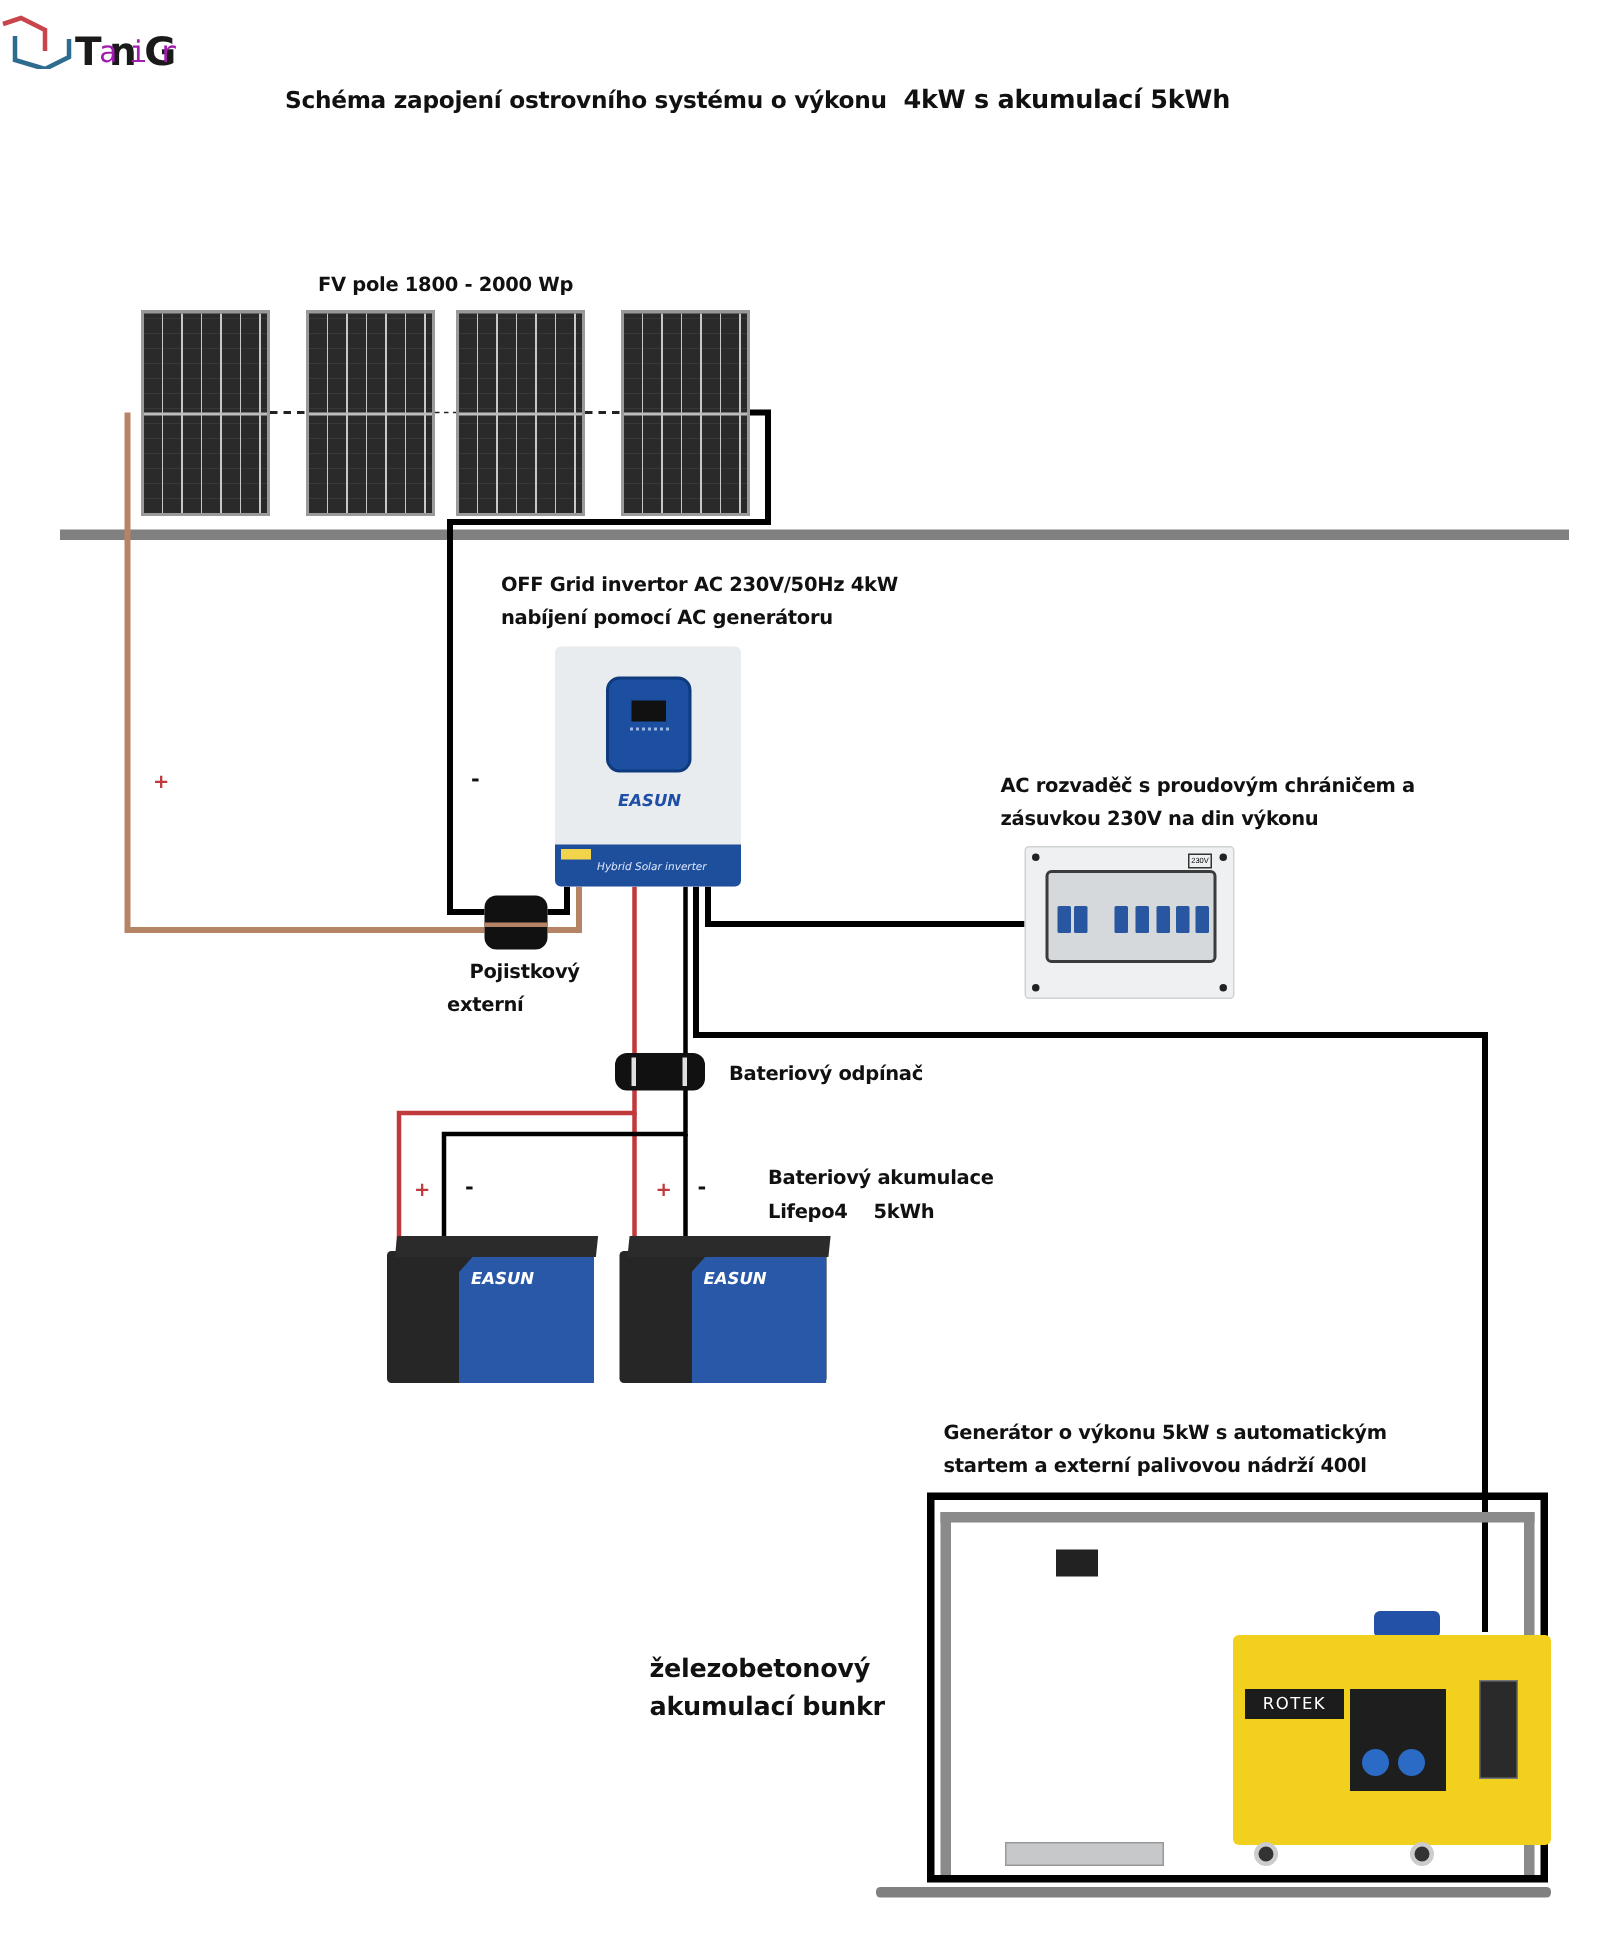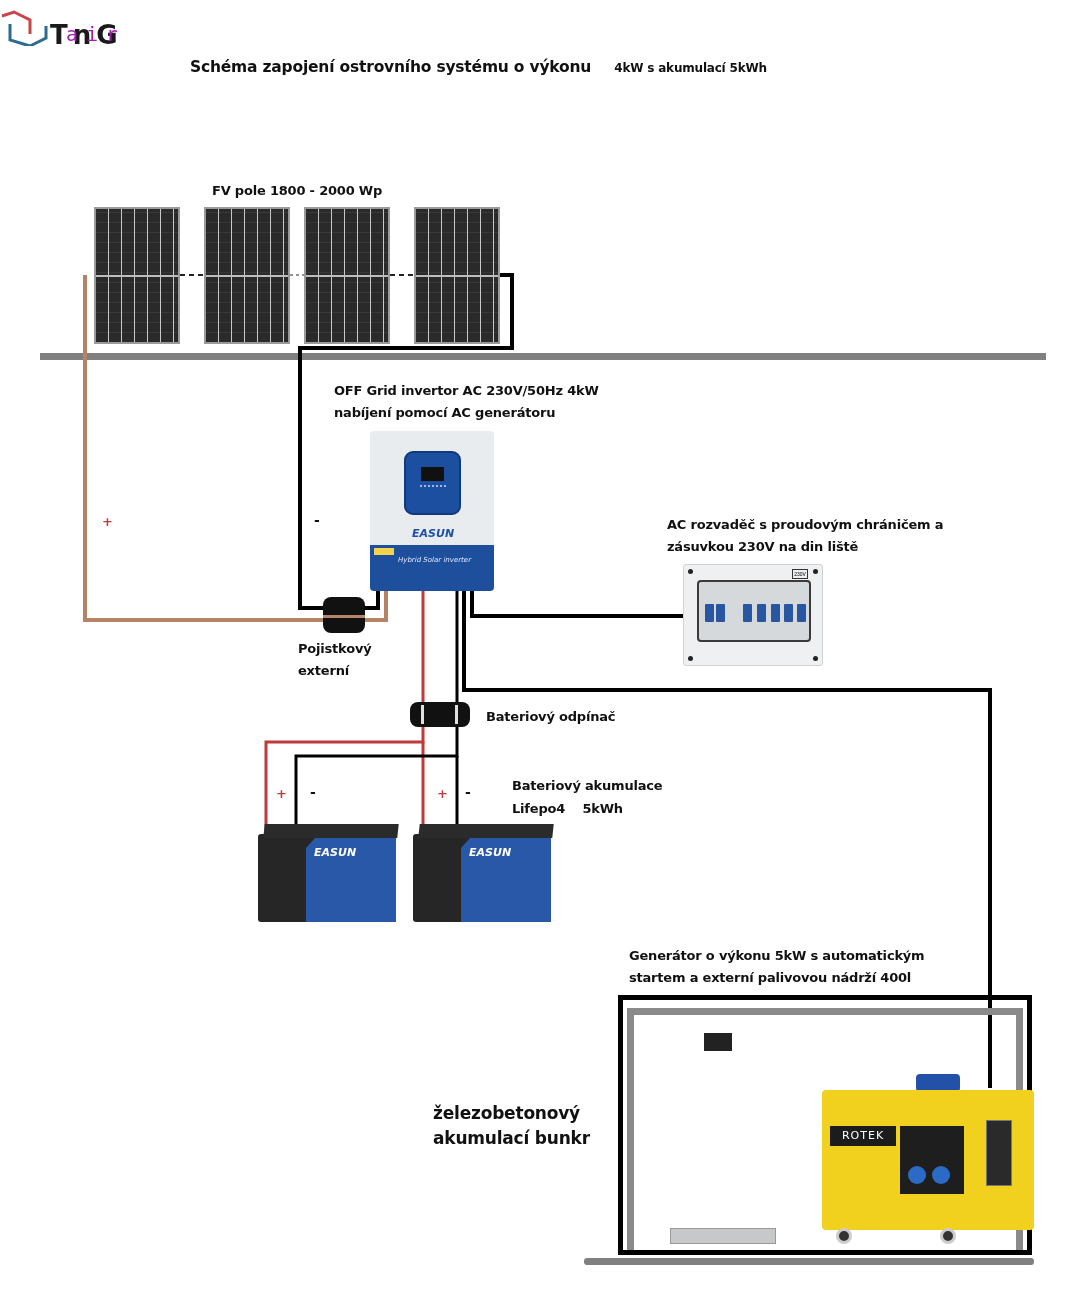--- a/index.html
+++ b/index.html
@@ -22,21 +22,21 @@
     background-size: 100% 2px, 100% 100%, 100% 100%;
     background-position: 0 66px, 0 0, 0 0;
     background-repeat:no-repeat, repeat, repeat;
   }
   
   .inverter { left:370px; top:431px; width:124px; height:160px; background:#e9ecef; border-radius:4px; }
   .inv-screen { position:absolute; left:34px; top:20px; width:57px; height:64px; background:#1c4fa0; border:2px solid #0f3a7d; border-radius:9px; box-sizing:border-box; }
   .inv-lcd { position:absolute; left:15px; top:14px; width:23px; height:14px; background:#111; }
   .inv-keys { position:absolute; left:14px; top:32px; width:26px; height:10px; border-top:2px dotted #9fb8e6; }
   .inv-brand { position:absolute; left:42px; top:96px; font:bold italic 11px "DejaVu Sans", sans-serif; color:#1d4fa6; }
-  .inv-band { position:absolute; left:0; bottom:0; width:124px; height:46px; background:#1e4f9c; border-radius:0 0 4px 4px; }
+  .inv-band { position:absolute; left:0; bottom:0; width:124px; height:28px; background:#1e4f9c; border-radius:0 0 4px 4px; }
   .inv-band-text { position:absolute; left:28px; top:11px; font:italic 7px "DejaVu Sans", sans-serif; color:#dfe8ff; }
   .inv-warn { position:absolute; left:4px; top:3px; width:20px; height:7px; background:#f1d44b; }
   
   .acbox { left:683px; top:564px; width:138px; height:100px; background:#eef0f1; border:1px solid #cfd3d6; border-radius:3px; }
   .ac-inner { position:absolute; left:13px; top:15px; width:110px; height:58px; background:#d5d9dc; border:2px solid #3b3b3b; border-radius:4px; }
   .breaker { position:absolute; top:22px; width:9px; height:18px; background:#2856a0; border-radius:1px; }
   .ac-tag { position:absolute; right:14px; top:4px; width:14px; height:8px; border:1px solid #333; font-size:5px; line-height:8px; text-align:center; }
   .dot { position:absolute; width:5px; height:5px; border-radius:50%; background:#222; }
   
   .fuse { left:323px; top:597px; width:42px; height:36px; background:#111; border-radius:8px; }
@@ -74,21 +74,21 @@
   <svg class="abs" style="left:0;top:6px" width="50" height="36">
     <path d="M2 6 L14 2 L30 10 L30 24" fill="none" stroke="#c9444b" stroke-width="3"></path>
     <path d="M10 14 L10 30 L30 36 L46 28 L46 16" fill="none" stroke="#2d6c8f" stroke-width="3"></path>
   </svg>
   <span class="logo-text">TnG</span>
   <span class="logo-sub">air</span>
 </div>
 
 <div class="lbl big" style="left:190px;top:56px;">
   <span>Schéma zapojení ostrovního systému o výkonu</span>
-  <span style="font-size:12px;margin-left:18px;">4kW s akumulací 5kWh</span>
+  <span style="font-size:17px;margin-left:6px;">4kW s akumulací 5kWh</span>
 </div>
 
 <div class="lbl" style="left:212px;top:180px;">FV pole 1800 - 2000 Wp</div>
 
 <svg class="wires" width="1072" height="1290">
 
   <rect x="40" y="353" width="1006" height="7" fill="#808080"></rect>
 
   <rect x="584" y="1258" width="450" height="7" rx="3" fill="#808080"></rect>
 
@@ -132,25 +132,25 @@
   <div class="inv-brand">EASUN</div>
   <div class="inv-band">
     <div class="inv-warn"></div>
     <div class="inv-band-text">Hybrid Solar inverter</div>
   </div>
 </div>
 
 <div class="abs fuse">
   <div class="fuse-bar"></div>
 </div>
-<div class="lbl" style="left:298px;top:638px;">Pojistkový</div>
+<div class="lbl" style="left:313px;top:638px;">Pojistkový</div>
 <div class="lbl" style="left:298px;top:660px;">externí</div>
 
 <div class="lbl" style="left:667px;top:514px;">AC rozvaděč s proudovým chráničem a</div>
-<div class="lbl" style="left:667px;top:536px;">zásuvkou 230V na din liště</div>
+<div class="lbl" style="left:667px;top:536px;">zásuvkou 230V na din výkonu</div>
 <div class="abs acbox">
   <div class="dot" style="left:4px;top:4px;"></div>
   <div class="dot" style="right:4px;top:4px;"></div>
   <div class="dot" style="left:4px;bottom:4px;"></div>
   <div class="dot" style="right:4px;bottom:4px;"></div>
   <div class="ac-tag">230V</div>
   <div class="ac-inner">
     <div class="breaker" style="left:6px;"></div>
     <div class="breaker" style="left:17px;"></div>
     <div class="breaker" style="left:44px;"></div>

